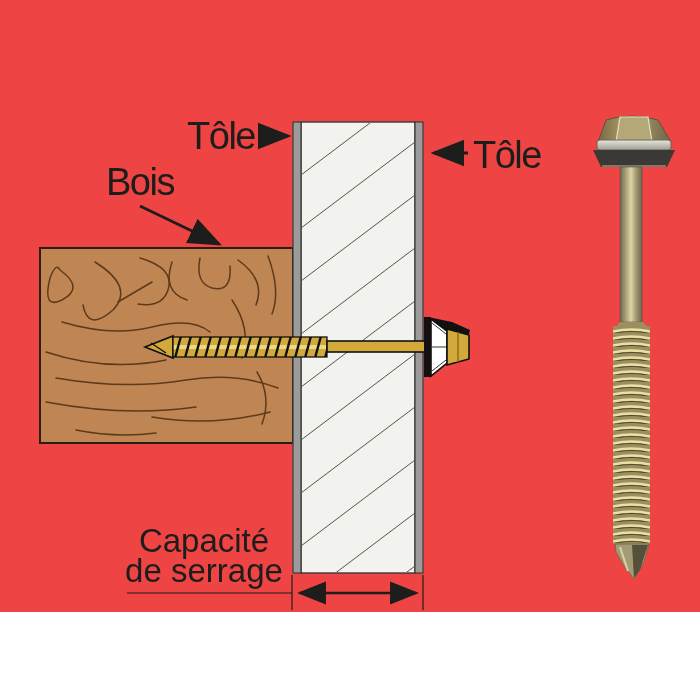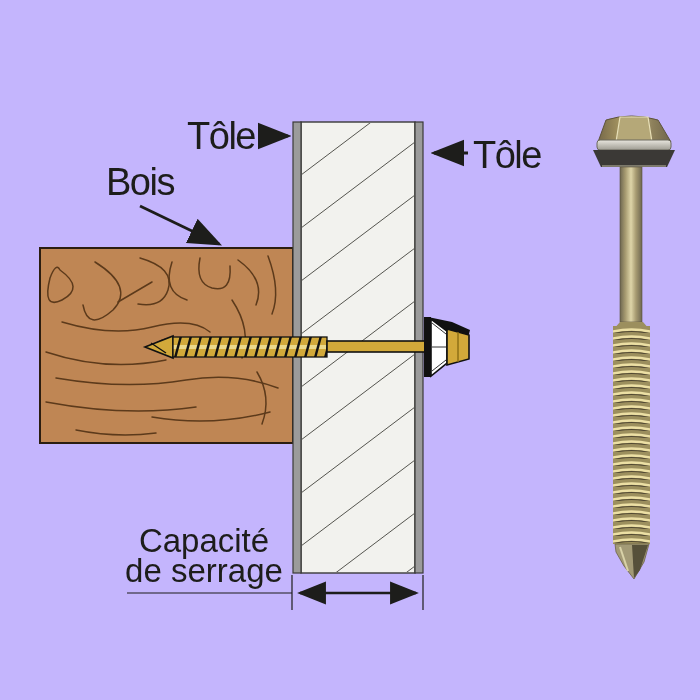--- a/index.html
+++ b/index.html
@@ -1,16 +1,16 @@
 <!DOCTYPE html>
 <html><head>
 <meta charset="utf-8">
 <style>
   html,body{margin:0;padding:0;background:#ffffff;}
-  .canvas{position:relative;width:700px;height:700px;background:#c4b5fd;overflow:hidden;
+  .canvas{position:relative;width:700px;height:612px;background:#ef4444;overflow:hidden;
           font-family:"Liberation Sans",sans-serif;}
   svg{position:absolute;left:0;top:0;}
   .lbl{font-family:"Liberation Sans",sans-serif;font-size:38px;fill:#1d1d1b;letter-spacing:-1.5px;}
   .cap{font-family:"Liberation Sans",sans-serif;font-size:33px;fill:#1d1d1b;text-anchor:middle;}
   .thin{stroke:#1d1d1b;stroke-width:1.2;}
   .arrow{stroke:#1d1d1b;stroke-width:2.8;fill:none;}
   .dim{stroke:#1d1d1b;stroke-width:2.4;fill:none;}
   .grain{stroke:#5c3a1b;stroke-width:1.5;fill:none;stroke-linecap:round;}
   .hatch{stroke:#55554f;stroke-width:1;}
 </style>

